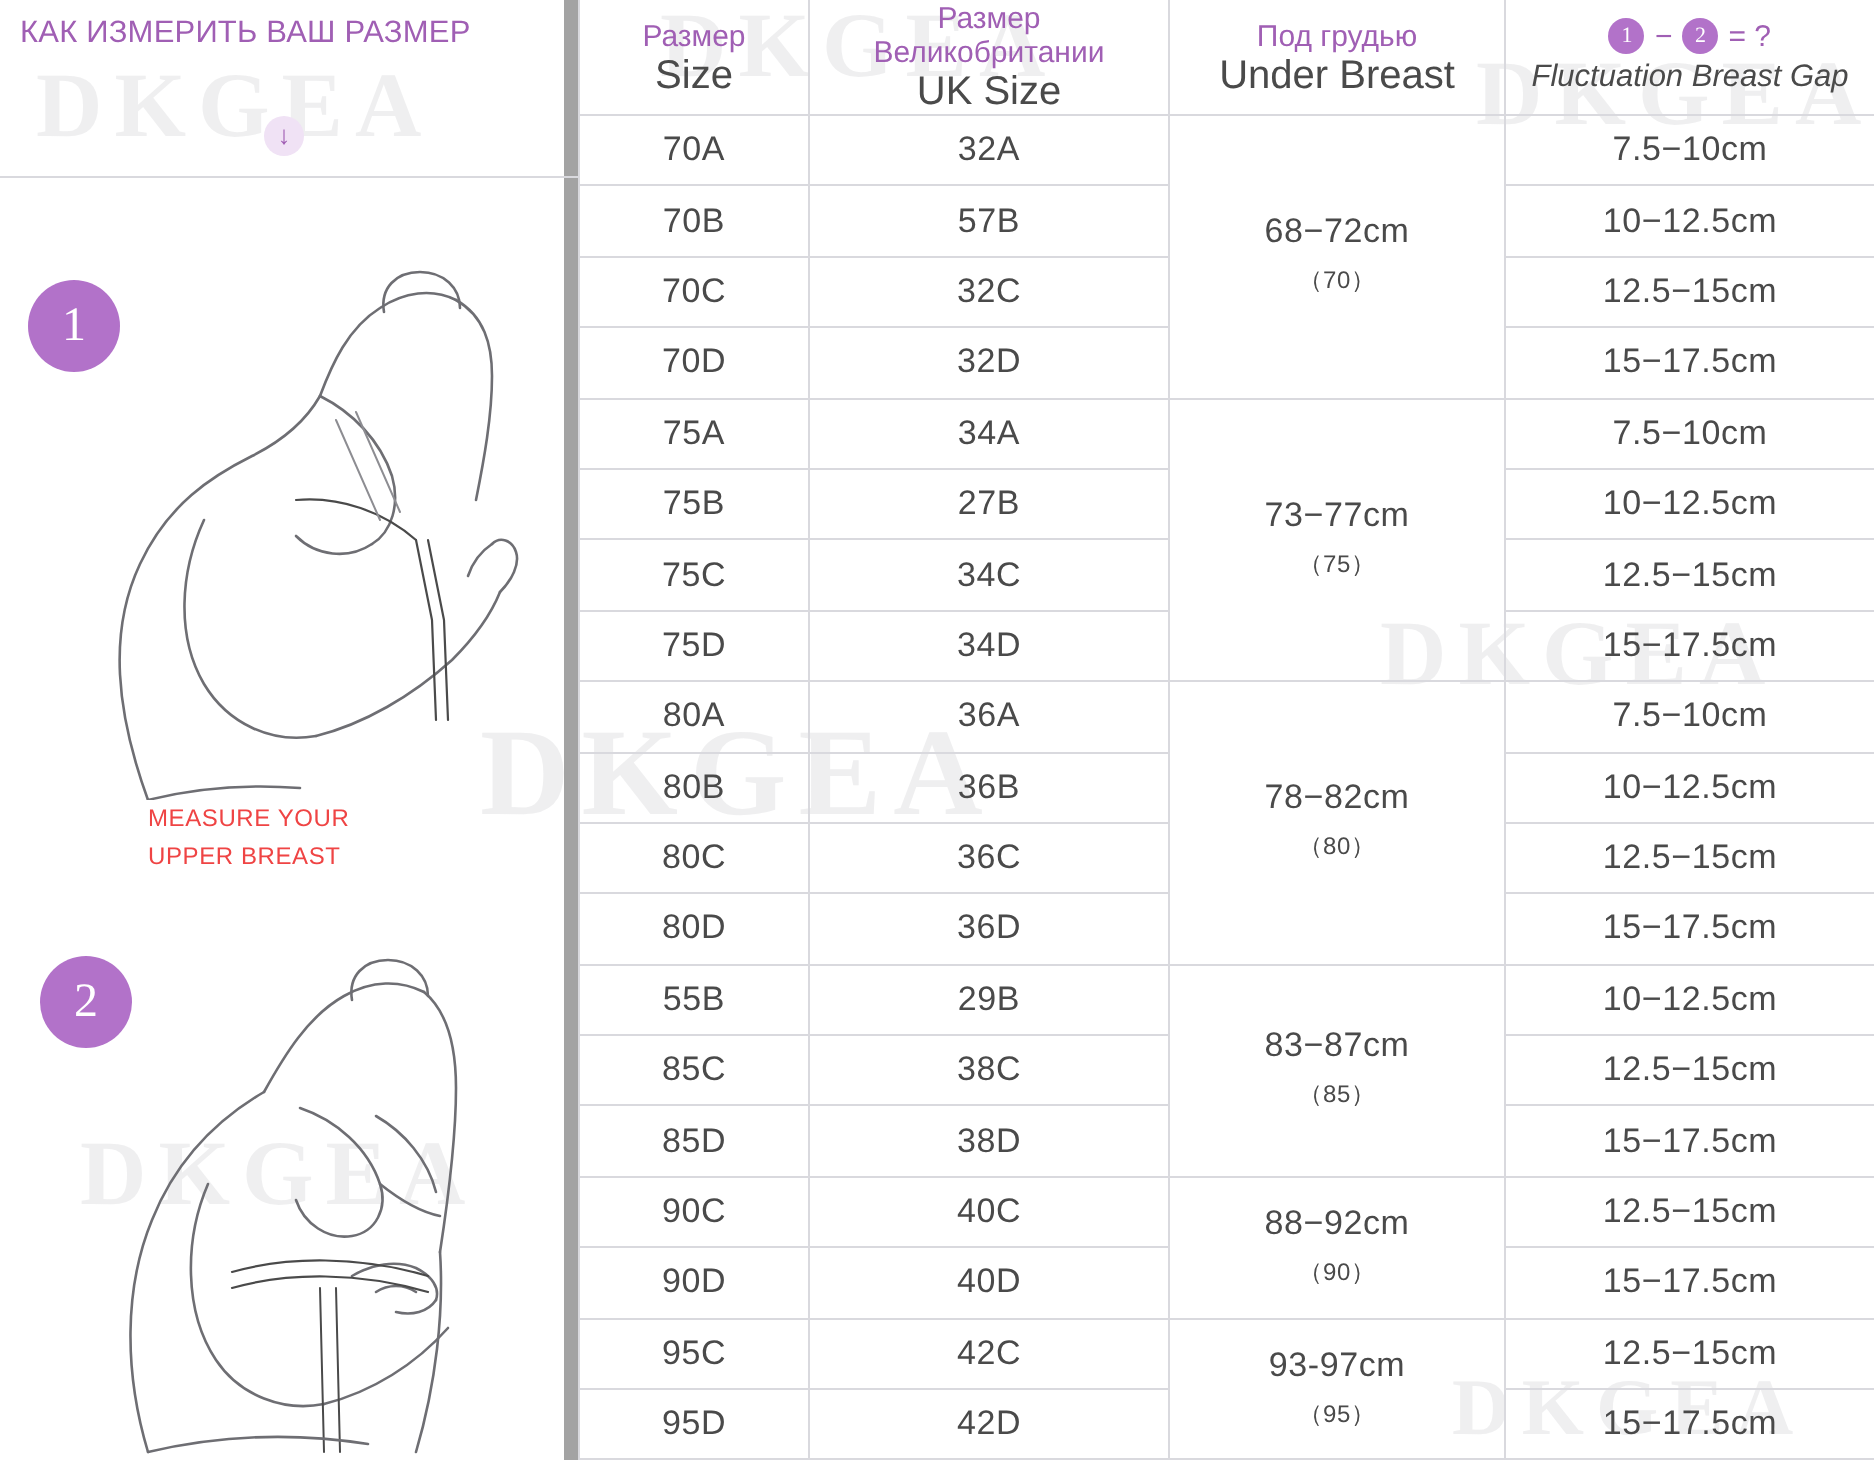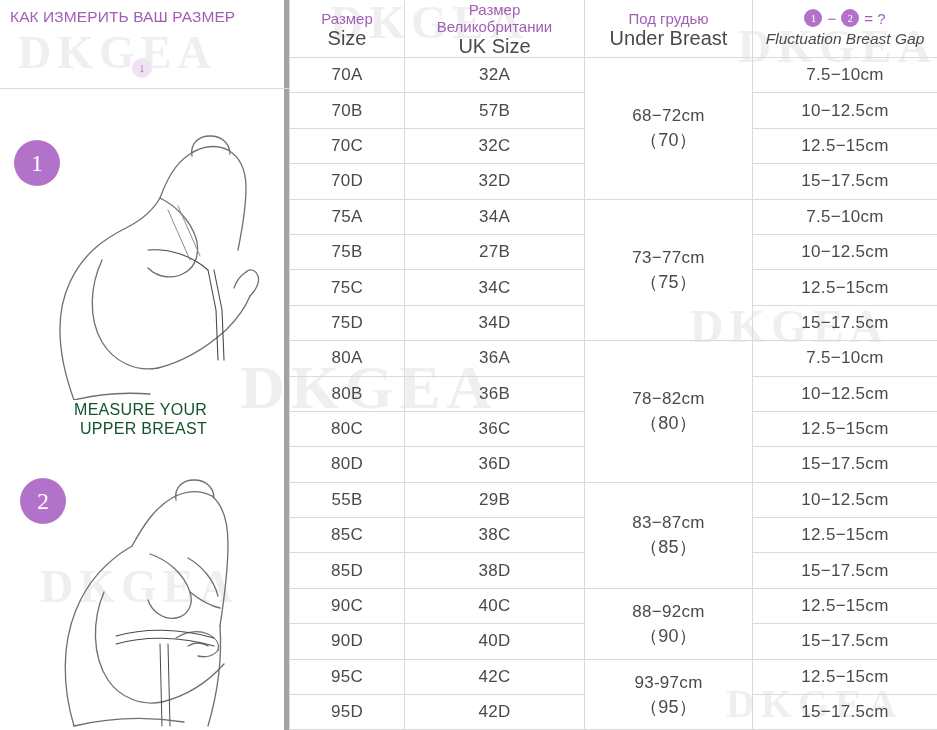--- a/index.html
+++ b/index.html
@@ -43,21 +43,21 @@
     height: 730px;
     display: flex;
     z-index: 1;
   }
 
   
   .left-panel {
     width: 289px;
     flex: 0 0 289px;
     position: relative;
-    border-right: 5px solid #a3a3a3;
+    border-right: 7px solid #a3a3a3;
     box-sizing: border-box;
   }
   .lp-title-ru {
     position: absolute;
     left: 10px; top: 8px;
     font-size: 15.5px;
     color: #a05fb4;
     letter-spacing: 0.1px;
     white-space: nowrap;
   }
@@ -100,25 +100,24 @@
   }
   .badge-1 { left: 14px; top: 140px; }
   .badge-2 { left: 20px; top: 478px; }
 
   .figure-1 { position: absolute; left: 40px; top: 110px; }
   .figure-2 { position: absolute; left: 38px; top: 450px; }
 
   .lp-caption {
     position: absolute;
     left: 74px; top: 400px;
-    font-size: 16px;
+    font-size: 12px;
     line-height: 19px;
-    color: #14532d;
+    color: #ef4444;
     letter-spacing: 0.3px;
-    text-align: right;
   }
 
   
   .table-wrap {
     flex: 1 1 auto;
     position: relative;
   }
   table.size-table {
     border-collapse: collapse;
     width: 648px;
@@ -179,21 +178,21 @@
     font-size: 11px;
     line-height: 18px;
     text-align: center;
     font-family: "Liberation Serif", serif;
   }
   td.under-breast {
     font-size: 17px;
     line-height: 24px;
     color: #4a4a4a;
   }
-  td.under-breast .paren { display: block; font-size: 18px; }
+  td.under-breast .paren { display: block; font-size: 12px; }
   .no-top-border { border-top: none !important; }
 </style>
 </head>
 <body>
 
 <div class="watermark wm1">DKGEA</div>
 <div class="watermark wm2">DKGEA</div>
 <div class="watermark wm3">DKGEA</div>
 <div class="watermark wm4">DKGEA</div>
 <div class="watermark wm5">DKGEA</div>

